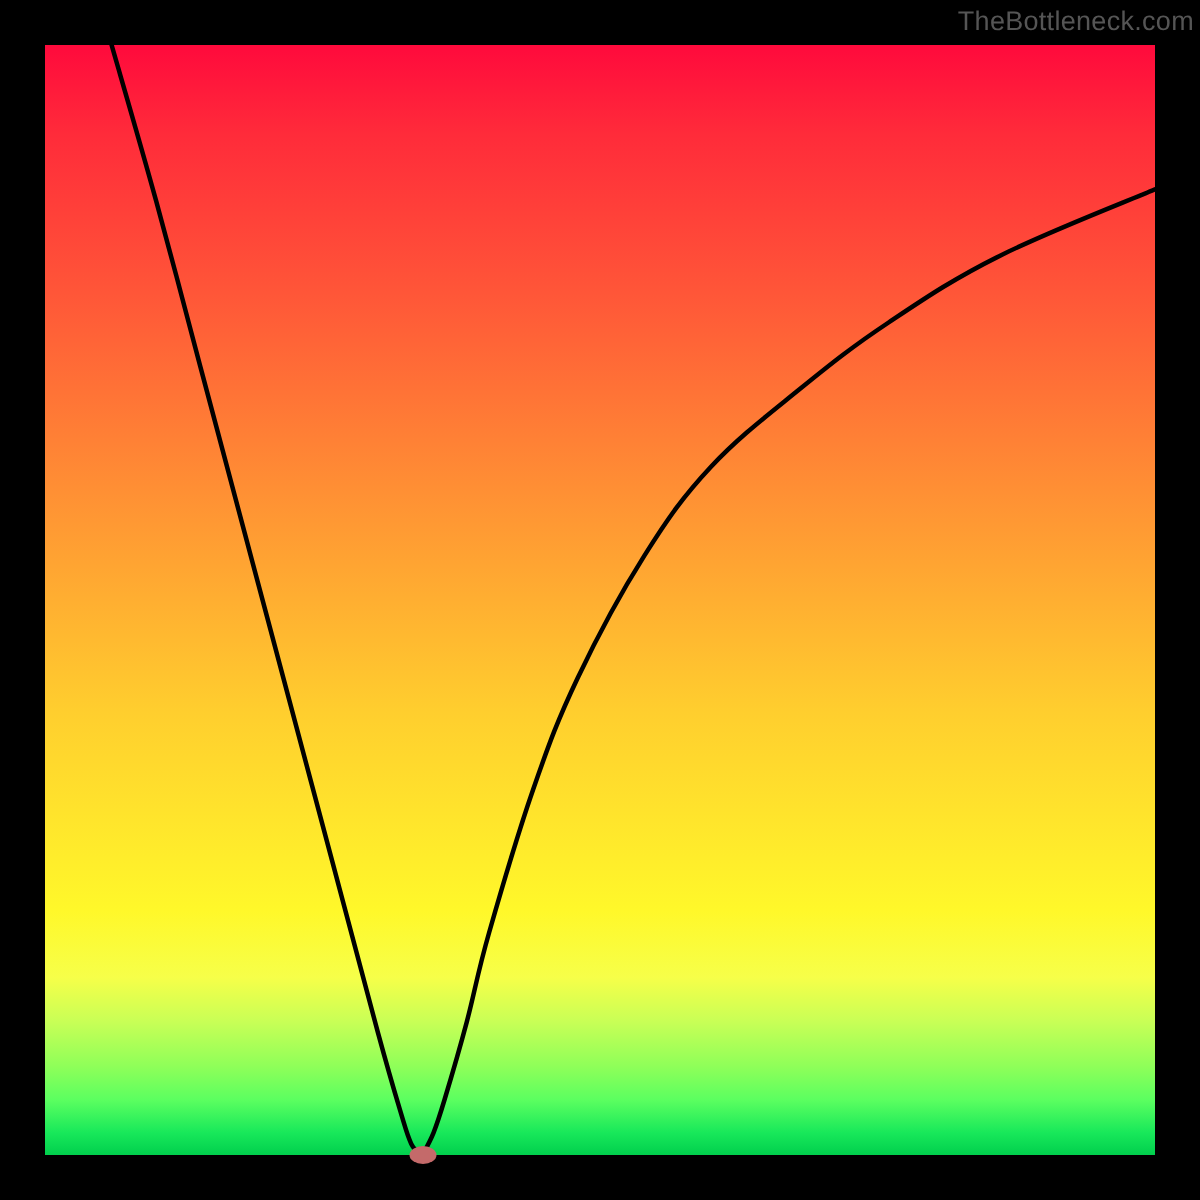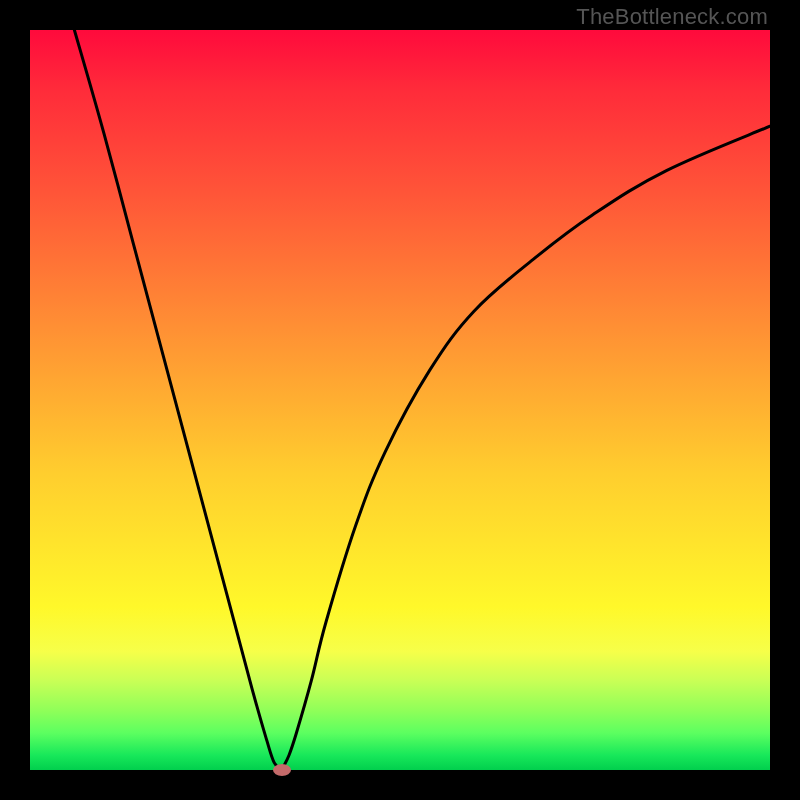--- a/index.html
+++ b/index.html
@@ -35,23 +35,23 @@
       #c8ff56 88%,
       #8fff59 92%,
       #5cff60 95%,
       #18e85a 98%,
       #01cf4d 100%
     );
   }
   .watermark {
     position: absolute;
     top: 4px;
-    right: 32px;
+    right: 4px;
     color: #555;
-    font-size: 22px;
+    font-size: 18px;
     font-weight: 500;
     letter-spacing: 0.2px;
     user-select: none;
     margin-left: 36px;
   }
   .curve-svg {
     position: absolute;
     left: 0;
     top: 0;
     width: 740px;

